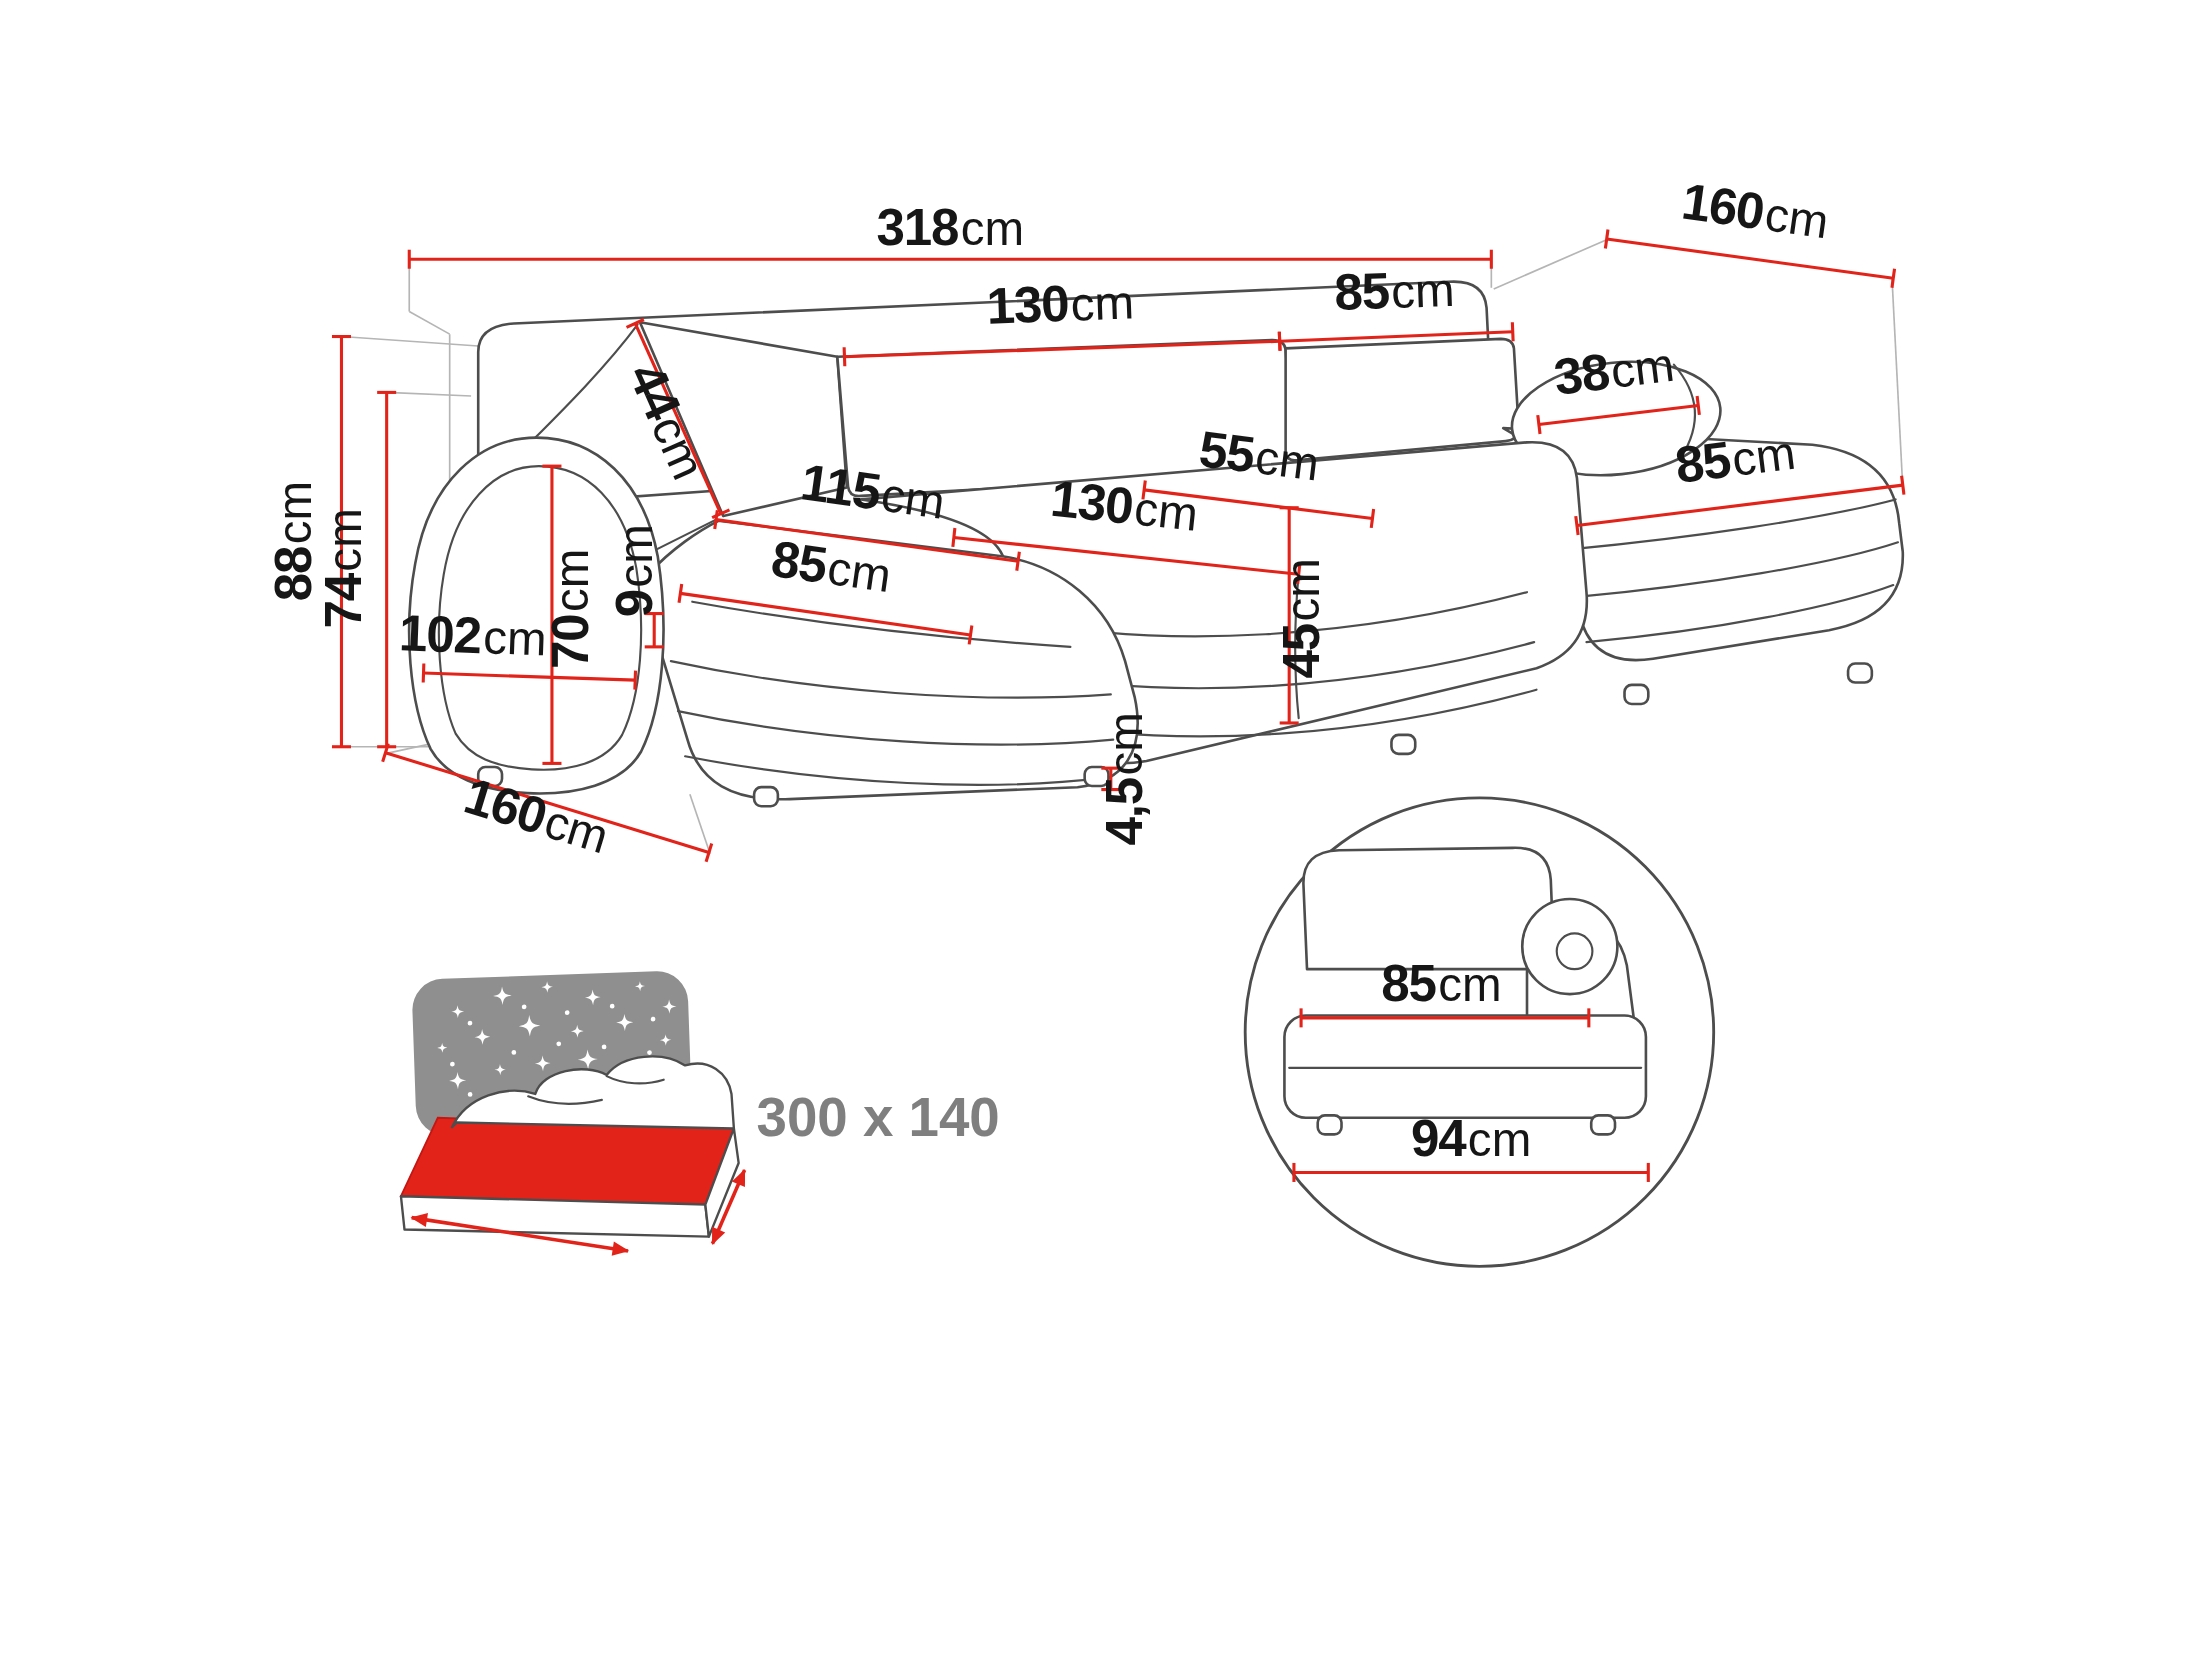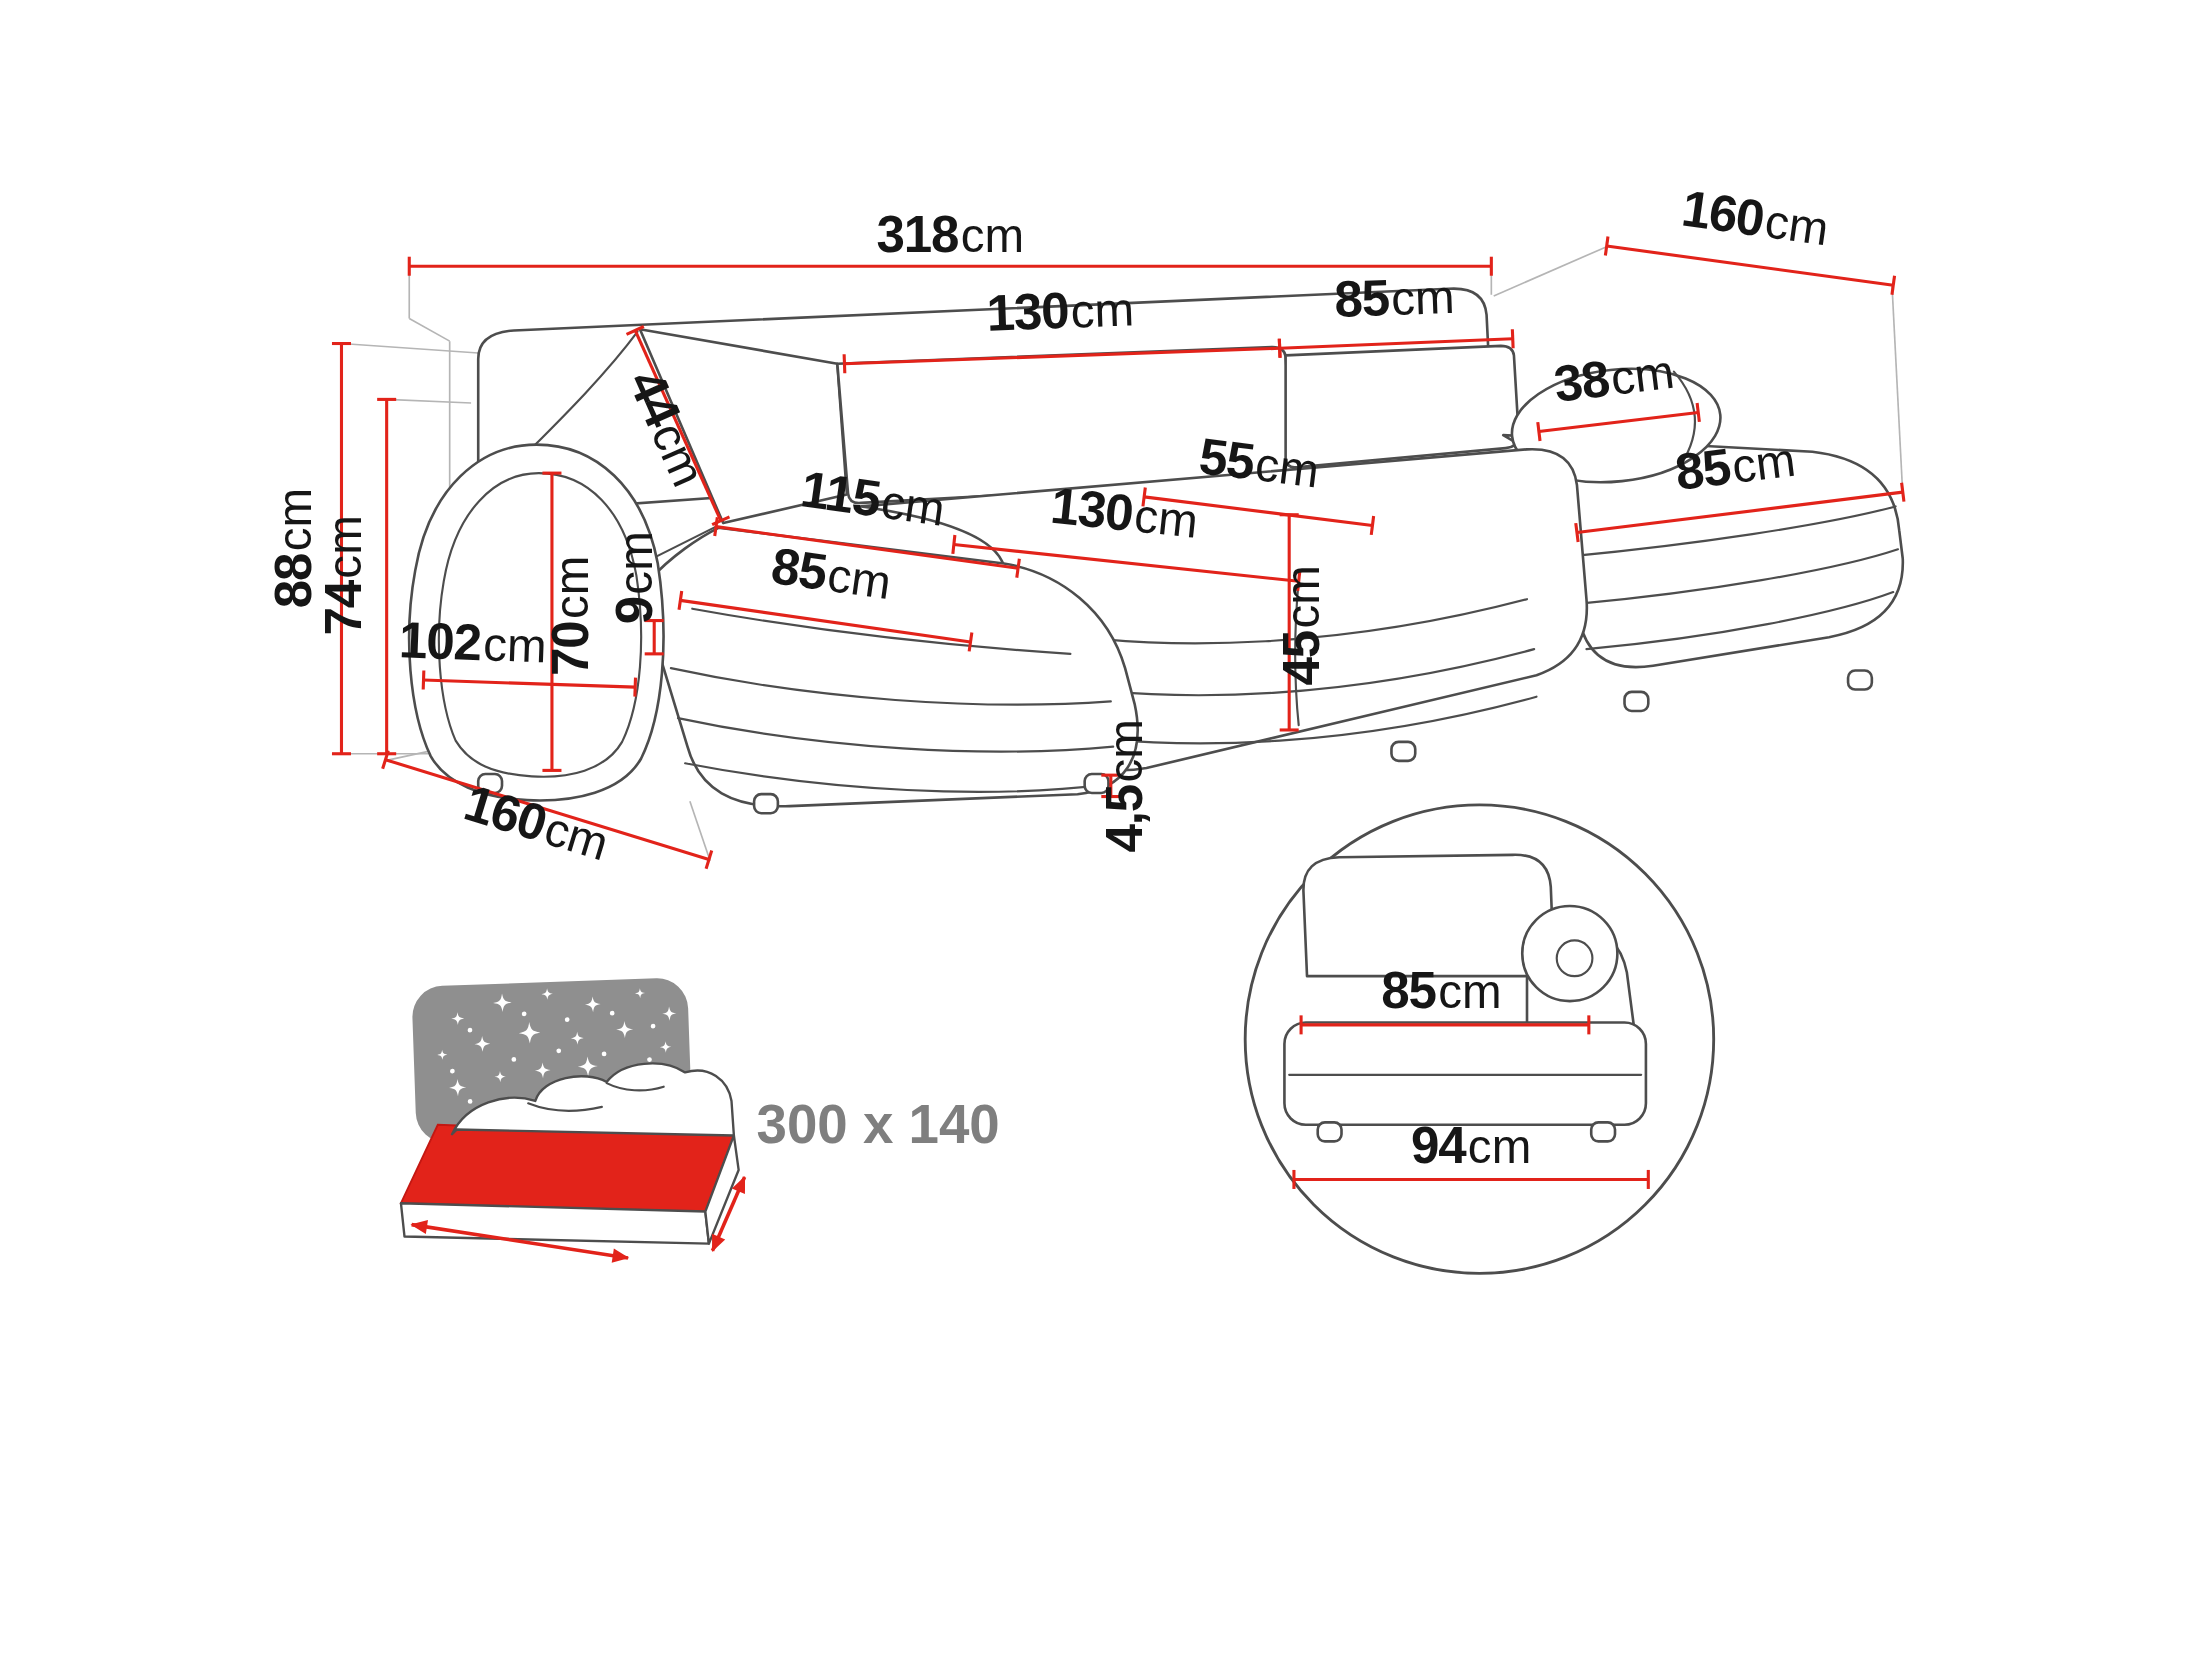--- a/index.html
+++ b/index.html
@@ -1,16 +1,16 @@
 <!DOCTYPE html>
 <html style="font-size:13px"><head>
 <meta charset="utf-8">
 <style>
   html,body{margin:0;padding:0;background:#ffffff;}
-  .stage{width:2205px;height:1396px;background:#ffffff;margin-top:7px;}
+  .stage{width:2205px;height:1396px;background:#ffffff;}
   svg{display:block;width:100%;height:100%;}
   .outline{fill:#ffffff;stroke:#4d4d4d;stroke-width:2.2;stroke-linejoin:round;stroke-linecap:round;}
   .seam{fill:none;stroke:#4d4d4d;stroke-width:1.8;stroke-linecap:round;}
   .guide{stroke:#b5b5b5;stroke-width:1.4;fill:none;}
   .dimline{stroke:#e2231a;stroke-width:2.6;fill:none;stroke-linecap:butt;}
   text{font-family:"Liberation Sans", sans-serif;fill:#161616;}
   .num{font-weight:700;font-size:43px;letter-spacing:-1px;}
   .unit{font-weight:400;font-size:40px;}
   .dim{text-anchor:middle;}
   .bed-size{font-weight:700;font-size:46px;fill:#7f7f7f;text-anchor:start;}

